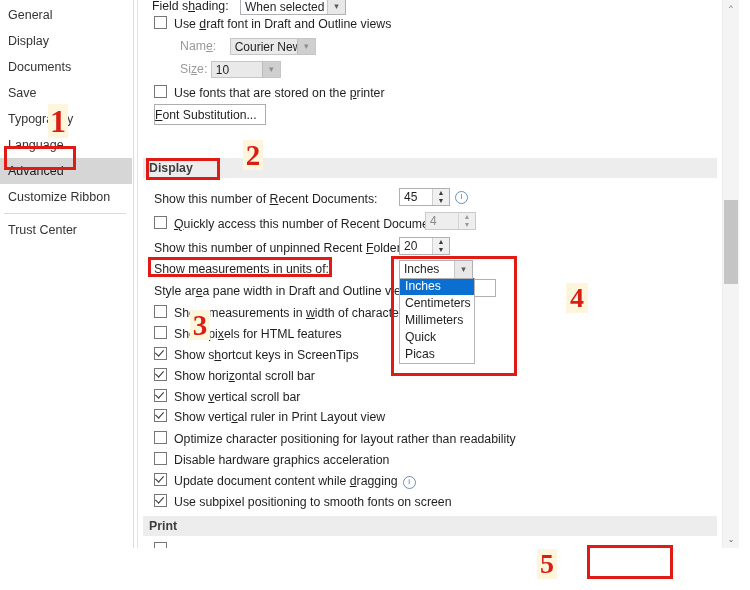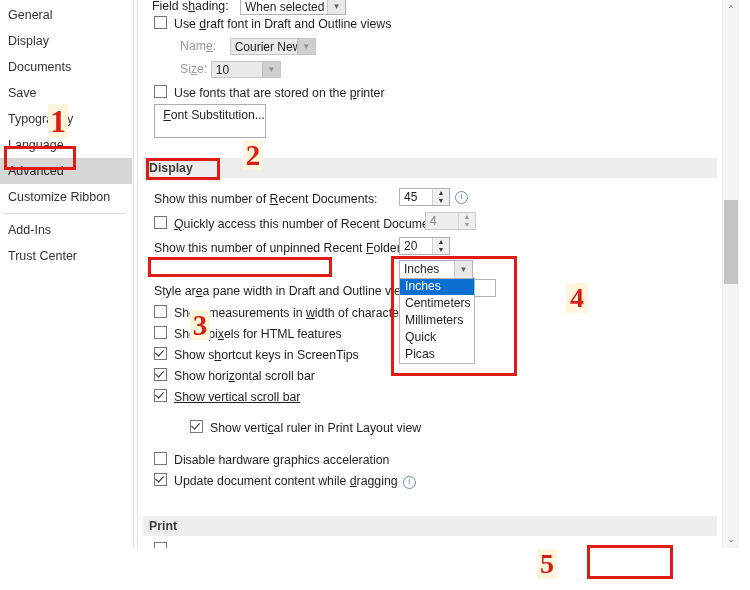--- a/index.html
+++ b/index.html
@@ -80,23 +80,23 @@
   .spin .sbtns i{
     display:block;height:8px;line-height:8px;text-align:center;
     font-size:7px;font-style:normal;color:#3a3a3a;
   }
   .spin.dim{background:#eeeeee;border-color:#cacaca;color:#8a8a8a;}
   .spin.dim .sbtns{background:#eeeeee;border-left:1px solid #d5d5d5;}
   .spin.dim .sbtns i{color:#9d9d9d;}
 
   
   .btn{
-    display:inline-block;height:34px;line-height:20px;
+    display:inline-block;height:21px;line-height:20px;
     border:1px solid #adadad;background:#fff;
-    font-size:12.2px;color:#1f1f1f;text-align:right;
+    font-size:12.2px;color:#1f1f1f;text-align:left;
     box-sizing:border-box;
   }
 
   
   .sect{
     position:absolute;height:20px;line-height:20px;
     background:#ededed;font-weight:bold;font-size:12.3px;color:#3d3d3d;
     padding-left:6px;box-sizing:border-box;
   }
 
@@ -151,21 +151,20 @@
   <div class="nav">
     <div class="nav-item" style="margin-top:2px"><span>General</span></div>
     <div class="nav-item"><span>Display</span></div>
     <div class="nav-item"><span>Documents</span></div>
     <div class="nav-item"><span>Save</span></div>
     <div class="nav-item"><span>Typography</span></div>
     <div class="nav-item"><span>Language</span></div>
     <div class="nav-item selected"><span>Advanced</span></div>
     <div class="nav-item"><span>Customize Ribbon</span></div>
     <div class="nav-sep"></div>
-    <div class="nav-item"><span>Add-Ins</span></div>
     <div class="nav-item"><span>Trust Center</span></div>
   </div>
   <div class="v-div"></div>
   <div class="v-div2"></div>
 
   <div class="pane">
 
     <div class="row" style="left:12px;top:-2px;">
       <span>Field s<span class="u">h</span>ading:</span>
       <span class="combo" style="width:106px;margin-left:8px;">
@@ -242,48 +241,57 @@
     <div class="row" style="left:259px;top:237px;">
       <span class="spin" style="width:51px;">
         <span class="sv">20</span>
         <span class="sbtns">
             <i>▲</i>
             <i>▼</i>
           </span>
       </span>
     </div>
 
+    <div class="row" style="left:14px;top:262px;">
+      <span>Show <span class="u">m</span>easurements in units of:</span>
+    </div>
 
     <div class="row" style="left:14px;top:284px;">
       <span>Style ar<span class="u">e</span>a pane width in Draft and Outline views:</span>
     </div>
 
     <div class="row" style="left:14px;top:305px;">
       <span class="cb"></span><span>Show measurements in <span class="u">w</span>idth of characters</span>
     </div>
     <div class="row" style="left:14px;top:326px;">
       <span class="cb"></span><span>Show pi<span class="u">x</span>els for HTML features</span>
     </div>
     <div class="row" style="left:14px;top:347px;">
       <span class="cb checked"></span><span>Show s<span class="u">h</span>ortcut keys in ScreenTips</span>
     </div>
     <div class="row" style="left:14px;top:368px;">
       <span class="cb checked"></span><span>Show hori<span class="u">z</span>ontal scroll bar</span>
     </div>
-    <div class="row" style="left:14px;top:389px;text-decoration:underline;">
+    <div class="row" style="left:14px;top:389px;">
       <span class="cb checked"></span><span>Show <span class="u">v</span>ertical scroll bar</span>
     </div>
-    <div class="row" style="left:14px;top:420px;margin-left:36px;">
+    <div class="row" style="left:14px;top:409px;">
       <span class="cb checked"></span><span>Show verti<span class="u">c</span>al ruler in Print Layout view</span>
+    </div>
+    <div class="row" style="left:14px;top:431px;">
+      <span class="cb"></span><span>Optimize character positioning for layout rather than readability</span>
     </div>
     <div class="row" style="left:14px;top:473px;">
       <span class="cb checked"></span><span>Update document content while <span class="u">d</span>ragging</span><i class="info">i</i>
     </div>
     <div class="row" style="left:14px;top:452px;">
       <span class="cb"></span><span>Disable hardware <span class="u">g</span>raphics acceleration</span>
+    </div>
+    <div class="row" style="left:14px;top:494px;">
+      <span class="cb checked"></span><span>Use subpixel positioning to smooth fonts on screen</span>
     </div>
 
     <div class="sect" style="left:3px;top:516px;width:574px;">
       <span>Print</span>
     </div>
     <div class="row" style="left:14px;top:542px;">
       <span class="cb"></span>
     </div>
   </div>
 

